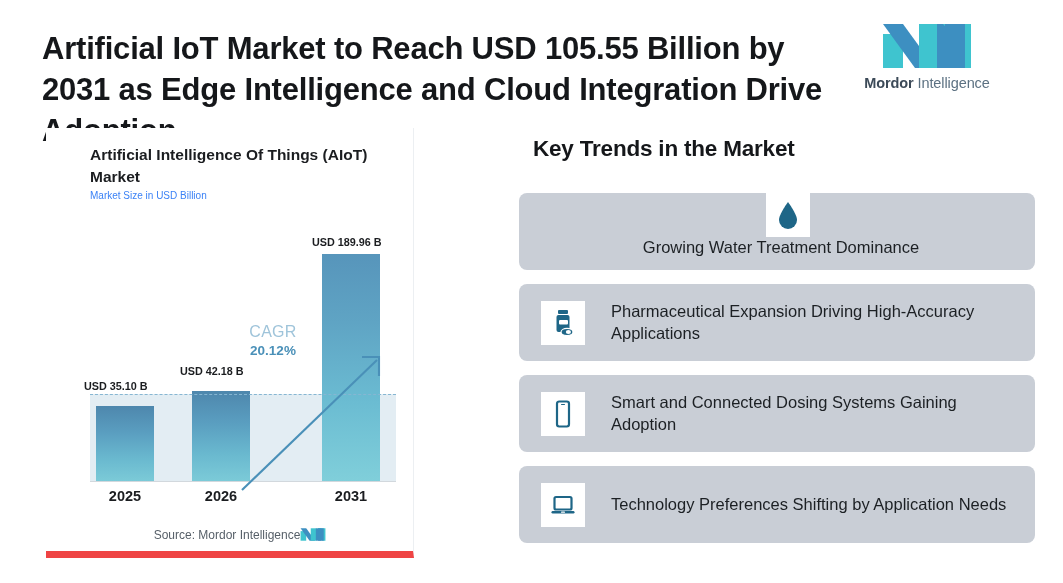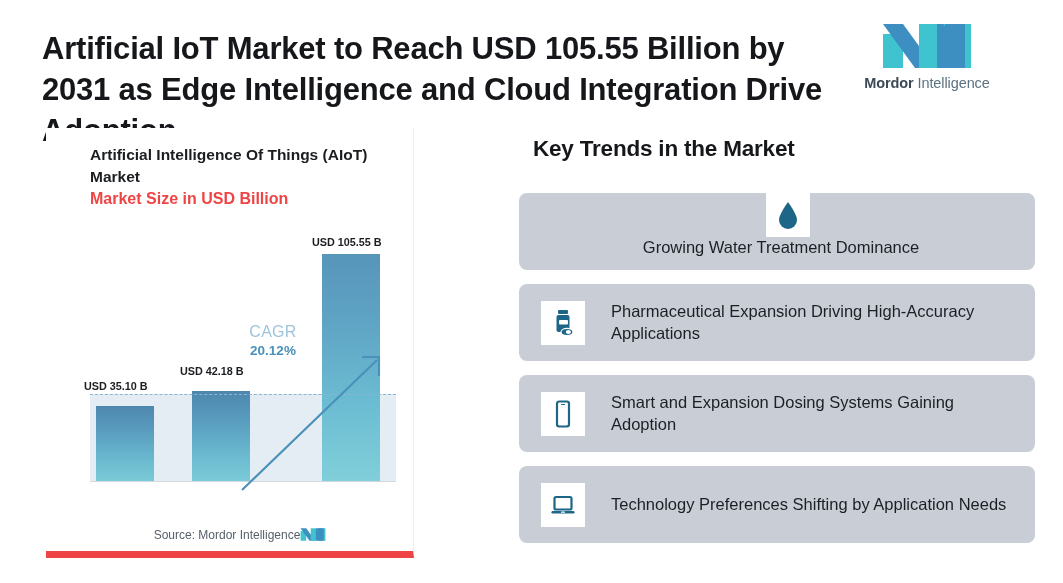--- a/index.html
+++ b/index.html
@@ -49,21 +49,21 @@
     border-bottom: 7px solid #ef4444;
   }
   .chart-title {
     position: absolute; left: 44px; top: 16px;
     width: 300px;
     font-size: 15.5px; font-weight: bold;
     color: #1b1d20; line-height: 1.42;
   }
   .chart-subtitle {
     position: absolute; left: 44px; top: 62px;
-    font-size: 16px; color: #ef4444; font-weight: bold;
+    font-size: 10px; color: #3b82f6; font-weight: normal;
   }
 
   
   .plot {
     position: absolute;
     left: 44px; top: 96px;
     width: 306px; height: 258px;
   }
   .plot-band {
     position: absolute; left: 0; right: 0;
@@ -178,33 +178,38 @@
 
       <div class="bar" style="left:6px; width:58px; height:76px;"></div>
       <div class="bar" style="left:102px; width:58px; height:91px;"></div>
       <div class="bar tall" style="left:232px; width:58px; height:228px;"></div>
 
       <div class="dashed-base"></div>
       <div class="axis-line"></div>
 
       <div class="bar-label" style="left:-6px; top:156px;">USD 35.10 B</div>
       <div class="bar-label" style="left:90px; top:141px;">USD 42.18 B</div>
-      <div class="bar-label" style="left:222px; top:12px;">USD 105.55 B</div>
+      <div class="bar-label" style="left:222px; top:12px;">USD 189.96 B</div>
 
       <svg class="arrow-svg" viewBox="0 0 306 258">
         <line x1="108" y1="170" x2="243" y2="40" stroke="#4a90b8" stroke-width="2.1"></line>
         <polyline points="228,37 245,37 245,56" fill="none" stroke="#4a90b8" stroke-width="2.1"></polyline>
       </svg>
 
       <div class="cagr-box">
         <div class="cagr-label">CAGR</div>
         <div class="cagr-value">20.12%</div>
       </div>
     </div>
 
+    <div class="x-labels">
+      <div class="x-tick" style="left:6px; width:58px;">2025</div>
+      <div class="x-tick" style="left:102px; width:58px;">2026</div>
+      <div class="x-tick" style="left:232px; width:58px;">2031</div>
+    </div>
 
     <div class="source-row">
       <div class="source-text">Source: Mordor Intelligence</div>
       <svg class="source-mark" viewBox="0 0 92 48">
         <polygon points="2,46 2,12 22,12 22,46" fill="#3fc4cf"></polygon>
         <polygon points="2,2 22,2 54,46 34,46" fill="#3d8fc1"></polygon>
         <polygon points="38,2 58,2 58,46 38,46" fill="#3fc4cf"></polygon>
         <polygon points="56,2 76,2 76,46 56,46" fill="#3d8fc1"></polygon>
         <polygon points="62,2 90,2 90,46 78,46 78,20" fill="#3fc4cf"></polygon>
         <polygon points="64,2 84,2 84,46 64,46" fill="#3d8fc1"></polygon>
@@ -236,21 +241,21 @@
     <div class="trend-text">Pharmaceutical Expansion Driving High-Accuracy Applications</div>
   </div>
 
   <div class="trend-card" style="top:375px; height:77px;">
     <div class="trend-icon-wrap">
       <svg viewBox="0 0 24 28">
         <rect x="6" y="1.5" width="12" height="25" rx="2.2" fill="none" stroke="#1e6687" stroke-width="2.2"></rect>
         <rect x="10" y="4" width="4" height="1.1" rx="0.5" fill="#1e6687"></rect>
       </svg>
     </div>
-    <div class="trend-text">Smart and Expansion Dosing Systems Gaining Adoption</div>
+    <div class="trend-text">Smart and Connected Dosing Systems Gaining Adoption</div>
   </div>
 
   <div class="trend-card" style="top:466px; height:77px;">
     <div class="trend-icon-wrap">
       <svg viewBox="0 0 24 28">
         <rect x="3.5" y="6" width="17" height="12.5" rx="1.5" fill="none" stroke="#1e6687" stroke-width="2.2"></rect>
         <rect x="0.5" y="20" width="23" height="2.4" rx="1.2" fill="#1e6687"></rect>
         <rect x="10" y="20.6" width="4" height="1.2" rx="0.6" fill="#ffffff"></rect>
       </svg>
     </div>

